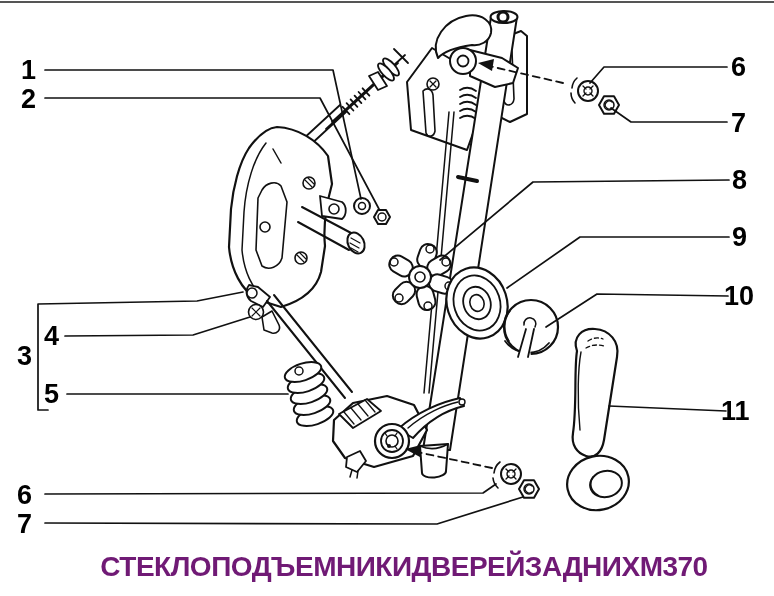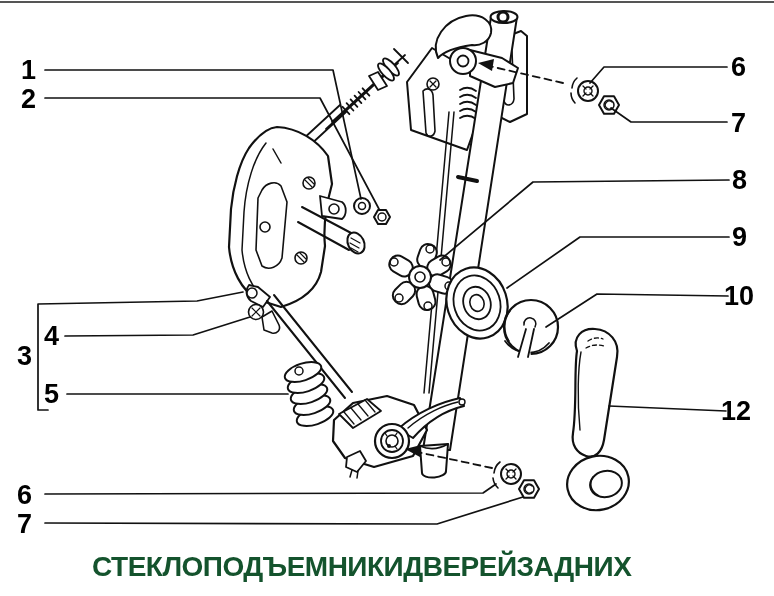--- a/index.html
+++ b/index.html
@@ -8,22 +8,22 @@
     font-family:"Liberation Sans", sans-serif;overflow:hidden;
   }
   .stage{position:absolute;left:0;top:0;width:774px;height:596px;}
   svg{position:absolute;left:0;top:0;}
   .callout{
     position:absolute;font-weight:700;font-size:27px;line-height:1;
     color:#000;user-select:none;white-space:nowrap;
   }
   .caption{
     position:absolute;left:92px;top:551px;width:624px;
-    display:flex;justify-content:flex-start;
-    font-weight:700;font-size:28px;letter-spacing:-0.5px;color:#14532d;
+    display:flex;justify-content:center;
+    font-weight:700;font-size:28px;letter-spacing:-0.5px;color:#701a75;
   }
 </style>
 </head>
 <body>
 
 <div class="stage">
 
 <svg width="774" height="596" viewBox="0 0 774 596" fill="none" stroke="#111" stroke-width="2" stroke-linecap="round" stroke-linejoin="round">
 
   <line x1="0" y1="2" x2="774" y2="2" stroke="#555" stroke-width="2"></line>
@@ -271,23 +271,24 @@
   <div class="callout" style="left:21px;top:57px;">1</div>
   <div class="callout" style="left:21px;top:86px;">2</div>
   <div class="callout" style="left:17px;top:343px;">3</div>
   <div class="callout" style="left:44px;top:323px;">4</div>
   <div class="callout" style="left:44px;top:381px;">5</div>
   <div class="callout" style="left:731px;top:54px;">6</div>
   <div class="callout" style="left:731px;top:110px;">7</div>
   <div class="callout" style="left:732px;top:167px;">8</div>
   <div class="callout" style="left:732px;top:224px;">9</div>
   <div class="callout" style="left:724px;top:283px;">10</div>
-  <div class="callout" style="left:721px;top:398px;">12</div>
+  <div class="callout" style="left:721px;top:398px;">11</div>
   <div class="callout" style="left:17px;top:482px;">6</div>
   <div class="callout" style="left:17px;top:511px;">7</div>
 
   <div class="caption">
     <span>СТЕКЛОПОДЪЕМНИКИ</span>
     <span>ДВЕРЕЙ</span>
     <span>ЗАДНИХ</span>
+    <span>М370</span>
   </div>
 
 </div>
 
 </body></html>

